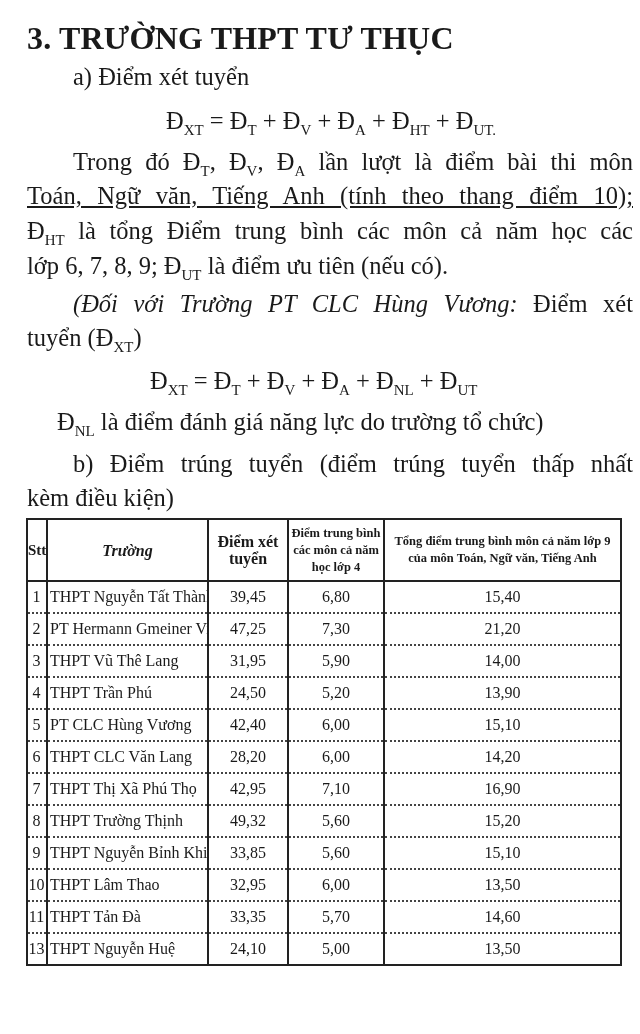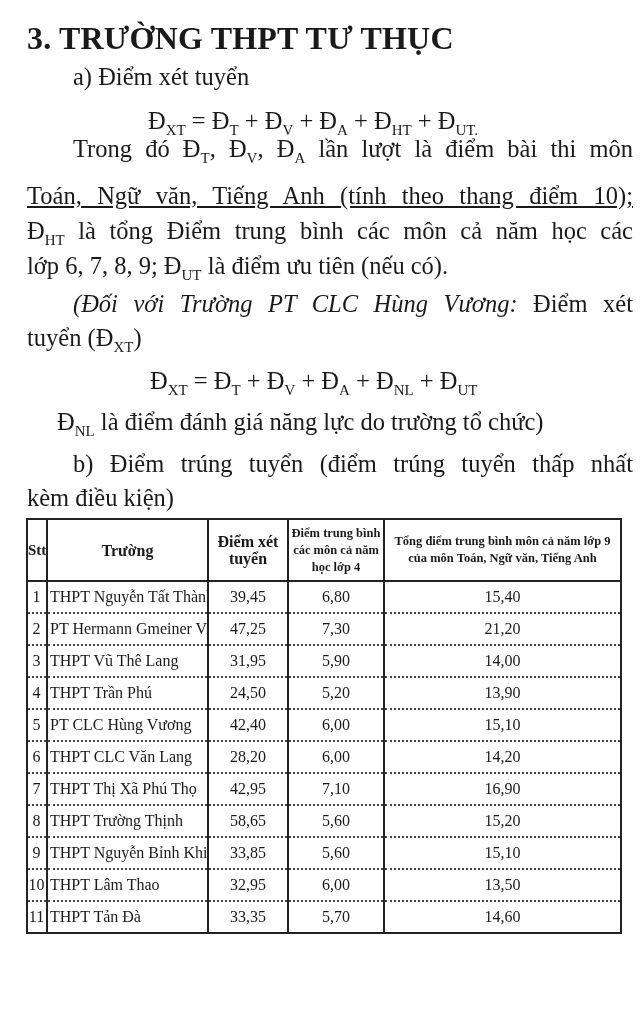--- a/index.html
+++ b/index.html
@@ -26,50 +26,50 @@
   table.scores th, table.scores td {
     border-left: 2px solid #222; border-right: 2px solid #222;
     padding: 0; overflow: hidden; white-space: nowrap;
   }
   table.scores thead th {
     height: 60px; border-bottom: 2px solid #222; font-weight: bold;
     text-align: center; vertical-align: middle; white-space: normal;
     line-height: 17px;
   }
   th.c-stt { font-size: 15px; }
-  th.c-name { font-size: 16px; }
+  th.c-name { font-size: 16px; font-style: italic; }
   th.c-score { font-size: 16px; line-height: 19px; }
   th.c-avg, th.c-sum { font-size: 12.5px; line-height: 16px; }
   table.scores tbody td {
     height: 30px; font-size: 16px; text-align: center; vertical-align: middle;
     border-bottom: 2px dotted #444;
   }
   table.scores tbody tr:last-child td { border-bottom: 2px solid #222; }
   table.scores tbody td.name { text-align: left; padding-left: 2px; }
   table.scores tbody td.stt { text-align: center; padding-right: 1px; }
 </style>
 </head>
 <body>
 
 <div class="doc">
 
   <div class="heading">3. TRƯỜNG THPT TƯ THỤC</div>
 
   <div class="line" style="left:73px; top:62px;">a) Điểm xét tuyển</div>
 
-  <div class="line" style="left:148px; top:106px;text-align:right;">
+  <div class="line" style="left:166px; top:106px;text-align:right;">
     <span>Đ</span><sub>XT</sub> =
     <span>Đ</span><sub>T</sub> +
     <span>Đ</span><sub>V</sub> +
     <span>Đ</span><sub>A</sub> +
     <span>Đ</span><sub>HT</sub> +
     <span>Đ</span><sub>UT.</sub>
   </div>
 
-  <div class="line just" style="left:73px; top:134px; width:560px;">
+  <div class="line just" style="left:73px; top:147px; width:560px;">
     <span>Trong đó </span>Đ<sub>T</sub>, Đ<sub>V</sub>, Đ<sub>A</sub><span> lần lượt là điểm bài thi môn</span>
   </div>
   <div class="line just" style="left:27px; top:181px; width:606px;text-decoration:underline;">Toán, Ngữ văn, Tiếng Anh (tính theo thang điểm 10);</div>
   <div class="line just" style="left:27px; top:216px; width:606px;">
     Đ<sub>HT</sub><span> là tổng Điểm trung bình các môn cả năm học các</span>
   </div>
   <div class="line" style="left:27px; top:251px;">
     <span>lớp 6, 7, 8, 9; </span>Đ<sub>UT</sub><span> là điểm ưu tiên (nếu có).</span>
   </div>
 
@@ -159,21 +159,21 @@
       <tr>
           <td class="stt">7</td>
           <td class="name">THPT Thị Xã Phú Thọ</td>
           <td>42,95</td>
           <td>7,10</td>
           <td>16,90</td>
         </tr>
       <tr>
           <td class="stt">8</td>
           <td class="name">THPT Trường Thịnh</td>
-          <td>58,65</td>
+          <td>49,32</td>
           <td>5,60</td>
           <td>15,20</td>
         </tr>
       <tr>
           <td class="stt">9</td>
           <td class="name">THPT Nguyễn Bỉnh Khiêm</td>
           <td>33,85</td>
           <td>5,60</td>
           <td>15,10</td>
         </tr>
@@ -184,15 +184,22 @@
           <td>6,00</td>
           <td>13,50</td>
         </tr>
       <tr>
           <td class="stt">11</td>
           <td class="name">THPT Tản Đà</td>
           <td>33,35</td>
           <td>5,70</td>
           <td>14,60</td>
         </tr>
+      <tr>
+          <td class="stt">13</td>
+          <td class="name">THPT Nguyễn Huệ</td>
+          <td>24,10</td>
+          <td>5,00</td>
+          <td>13,50</td>
+        </tr>
     </tbody>
   </table>
 </div>
 
 </body></html>

